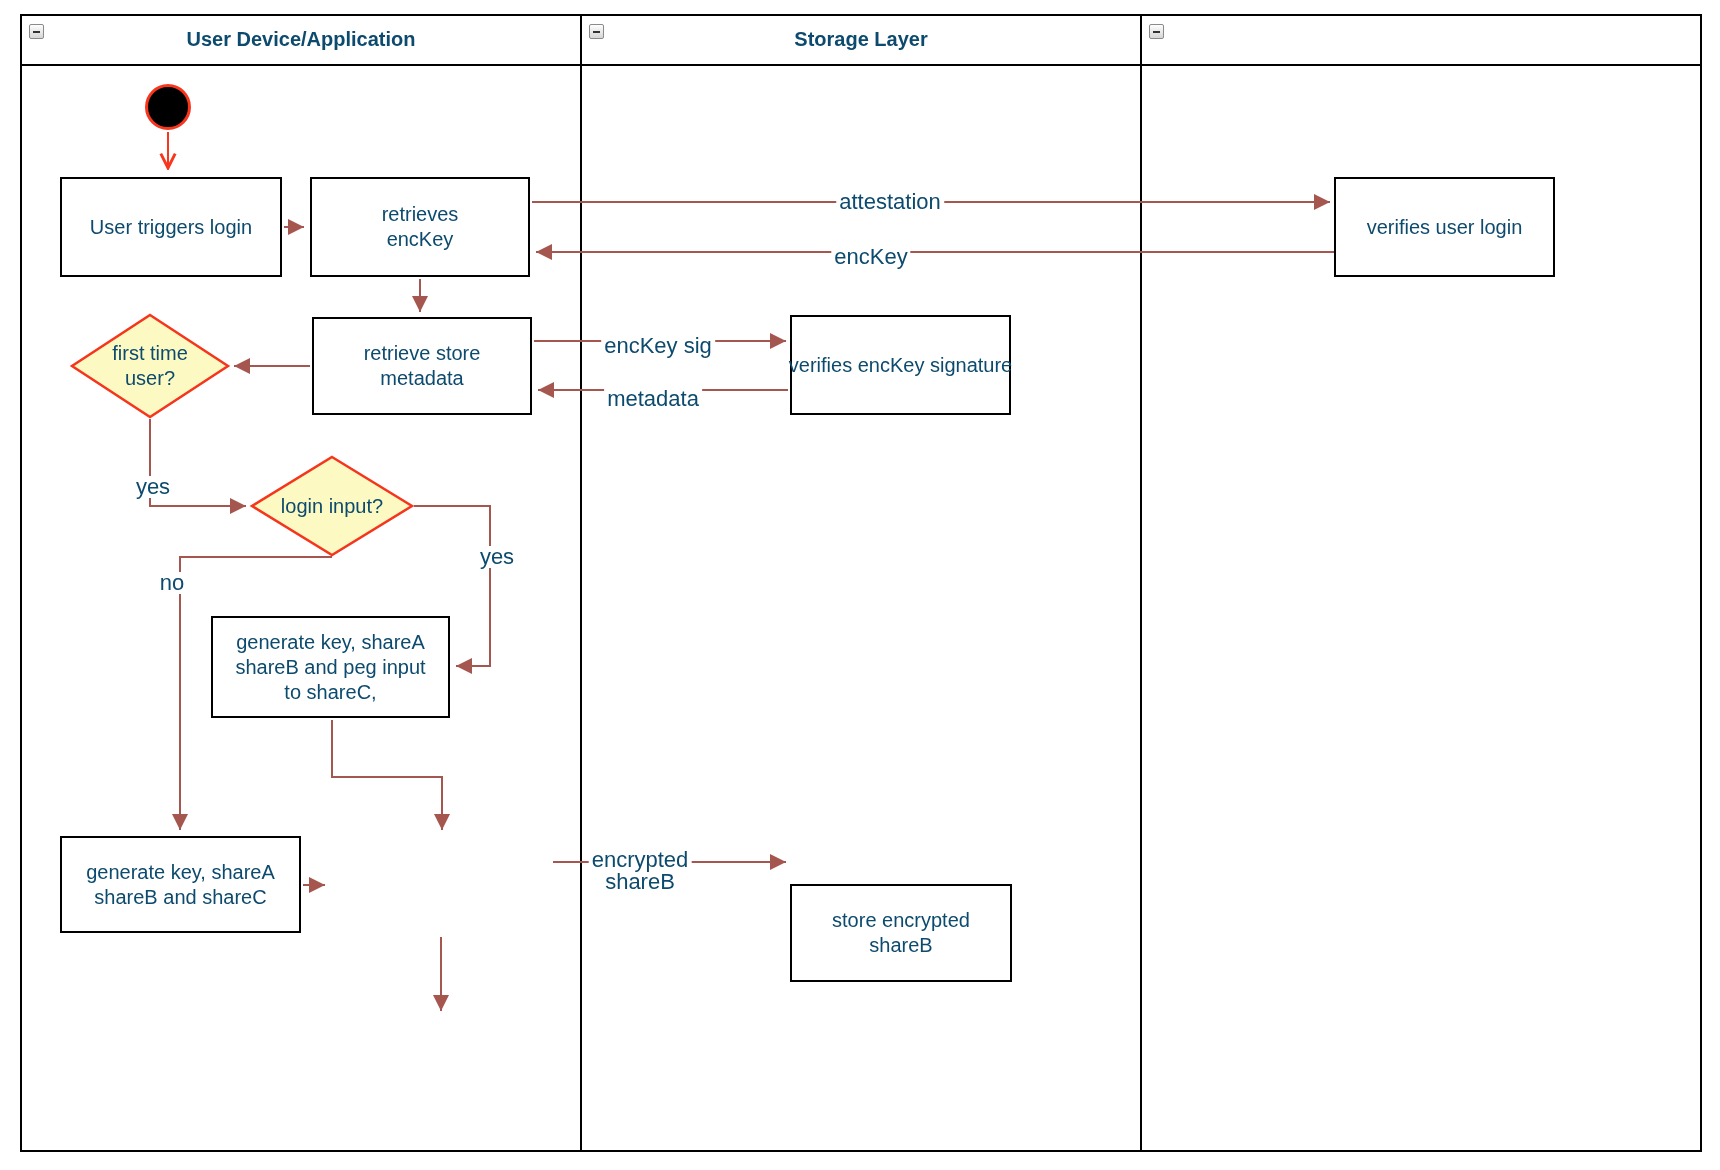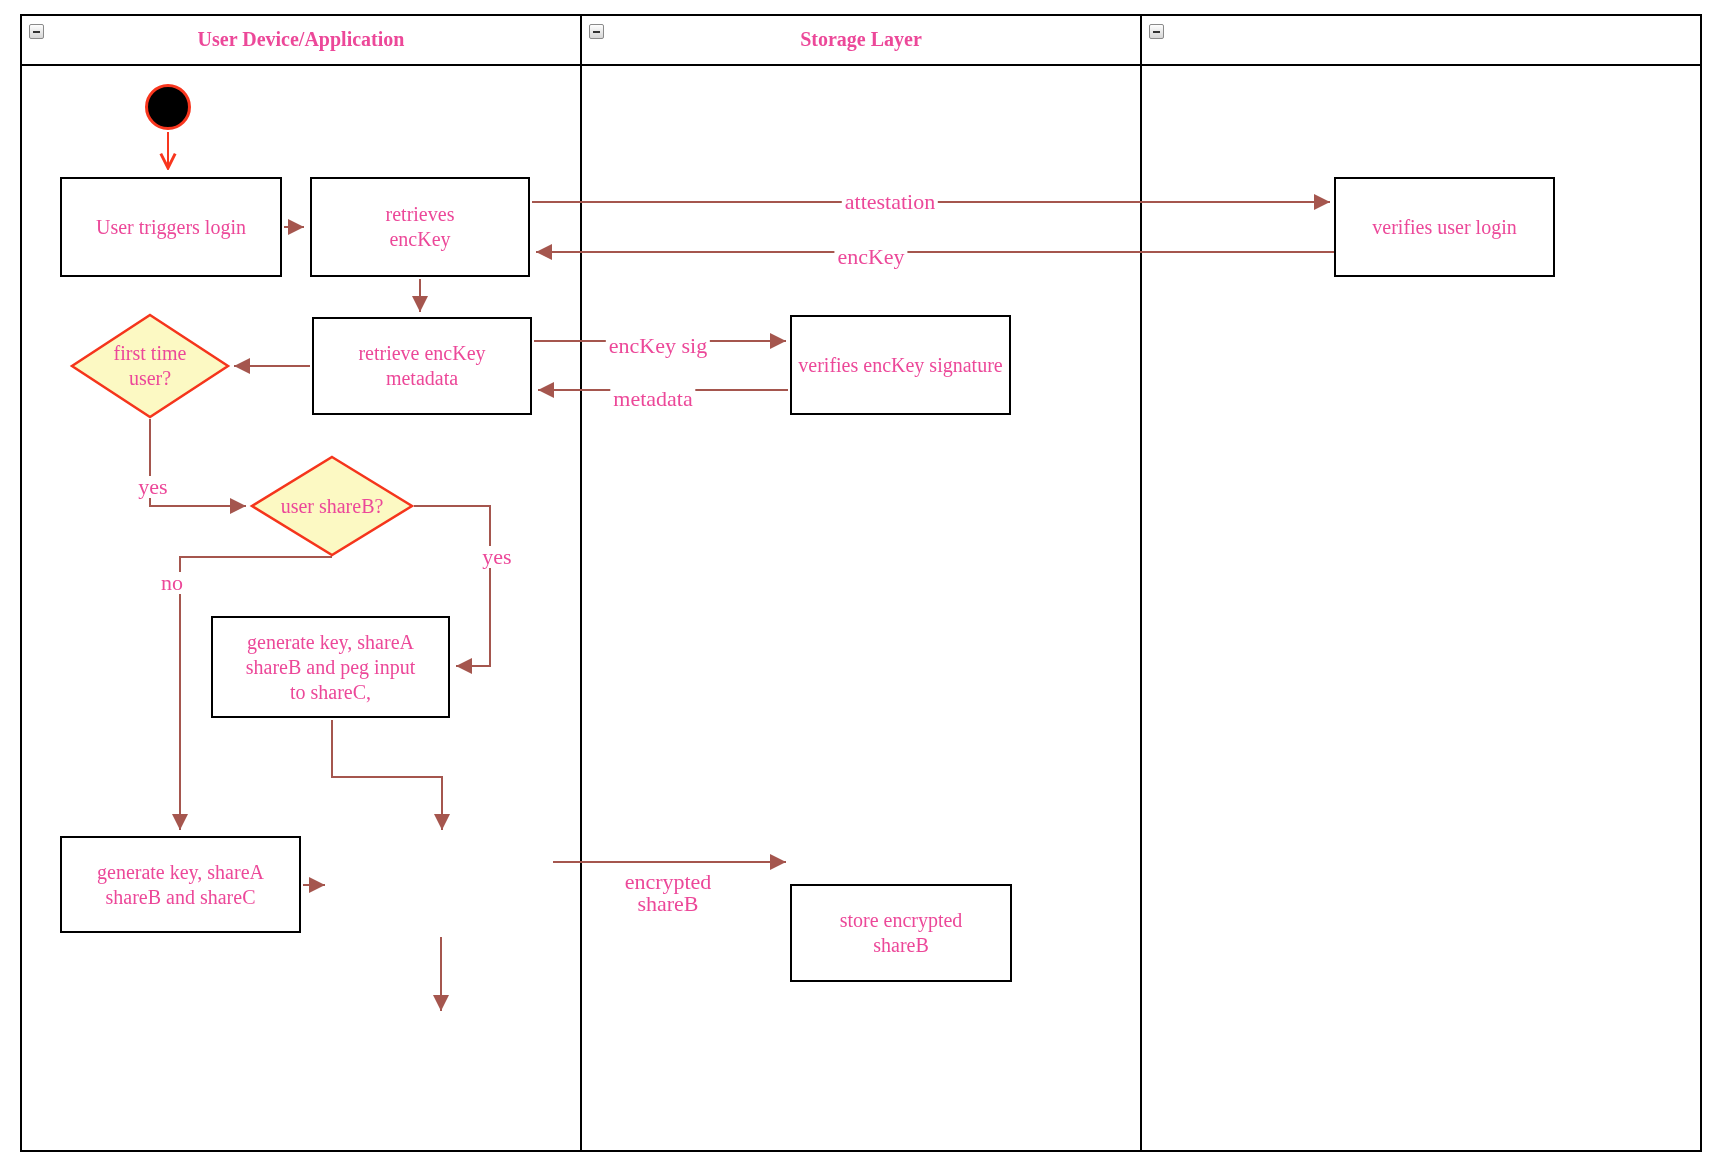--- a/index.html
+++ b/index.html
@@ -5,21 +5,21 @@
   :root{
     --c-arrow:#A5564E;
     --c-start:#F8361E;
     --c-diamond_border:#F5351C;
     --c-diamond_fill:#FCF9C3;
     --c-line:#000000;
   }
   html,body{margin:0;padding:0;background:#ffffff;}
   .stage{
     position:relative;width:1720px;height:1170px;background:#ffffff;
-    font-family:Liberation Serif, serif;color:#ec4899;
+    font-family:Liberation Sans, sans-serif;color:#0c4a6e;
     overflow:hidden;
   }
   .frame{position:absolute;left:20px;top:14px;width:1682px;height:1138px;
     border:2px solid var(--c-line);box-sizing:border-box;background:#fff;}
   .vdivider{position:absolute;top:14px;width:2px;height:1138px;background:var(--c-line);}
   .hdivider{position:absolute;left:20px;top:64px;width:1682px;height:2px;background:var(--c-line);}
   .lane-title{position:absolute;top:14px;height:50px;display:flex;align-items:center;justify-content:center;
     font-weight:bold;font-size:20px;}
   .collapse{position:absolute;width:15px;height:15px;top:24px;border:1px solid #8a8a8a;border-radius:2px;
     background:linear-gradient(#fefefe,#d6d6d6);box-sizing:border-box;}
@@ -83,38 +83,38 @@
     <polygon points="150,315 228,366 150,417 72,366" style="fill:var(--c-diamond_fill);stroke:var(--c-diamond_border);stroke-width:2.5;"></polygon>
     <polygon points="332,457 412,506 332,555 252,506" style="fill:var(--c-diamond_fill);stroke:var(--c-diamond_border);stroke-width:2.5;"></polygon>
   </svg>
 
   <div class="start-node"></div>
 
   <div class="node" style="left:60px;top:177px;width:222px;height:100px;">User triggers login</div>
   <div class="node" style="left:310px;top:177px;width:220px;height:100px;">retrieves
 encKey</div>
   <div class="node" style="left:1334px;top:177px;width:221px;height:100px;">verifies user login</div>
-  <div class="node" style="left:312px;top:317px;width:220px;height:98px;">retrieve encKey
+  <div class="node" style="left:312px;top:317px;width:220px;height:98px;">retrieve store
 metadata</div>
   <div class="node nowrap" style="left:790px;top:315px;width:221px;height:100px;">verifies encKey signature</div>
   <div class="node" style="left:211px;top:616px;width:239px;height:102px;">generate key, shareA
 shareB and peg input
 to shareC,</div>
   <div class="node" style="left:60px;top:836px;width:241px;height:97px;">generate key, shareA
 shareB and shareC</div>
   <div class="node" style="left:790px;top:837px;width:222px;height:98px;margin-top:47px;">store encrypted
 shareB</div>
 
   <div class="dtext" style="left:85px;top:330px;width:130px;height:72px;">first time
 user?</div>
-  <div class="dtext" style="left:262px;top:482px;width:140px;height:48px;">user shareB?</div>
+  <div class="dtext" style="left:262px;top:482px;width:140px;height:48px;">login input?</div>
 
   <div class="elabel" style="left:890px;top:202px;">attestation</div>
   <div class="elabel" style="left:871px;top:257px;">encKey</div>
   <div class="elabel" style="left:658px;top:346px;">encKey sig</div>
   <div class="elabel" style="left:653px;top:399px;">metadata</div>
   <div class="elabel" style="left:153px;top:487px;">yes</div>
   <div class="elabel" style="left:497px;top:557px;">yes</div>
   <div class="elabel" style="left:172px;top:583px;">no</div>
-  <div class="elabel" style="left:668px;top:871px;margin-top:22px;">encrypted
+  <div class="elabel" style="left:640px;top:871px;">encrypted
 shareB</div>
 
 </div>
 
 </body></html>

